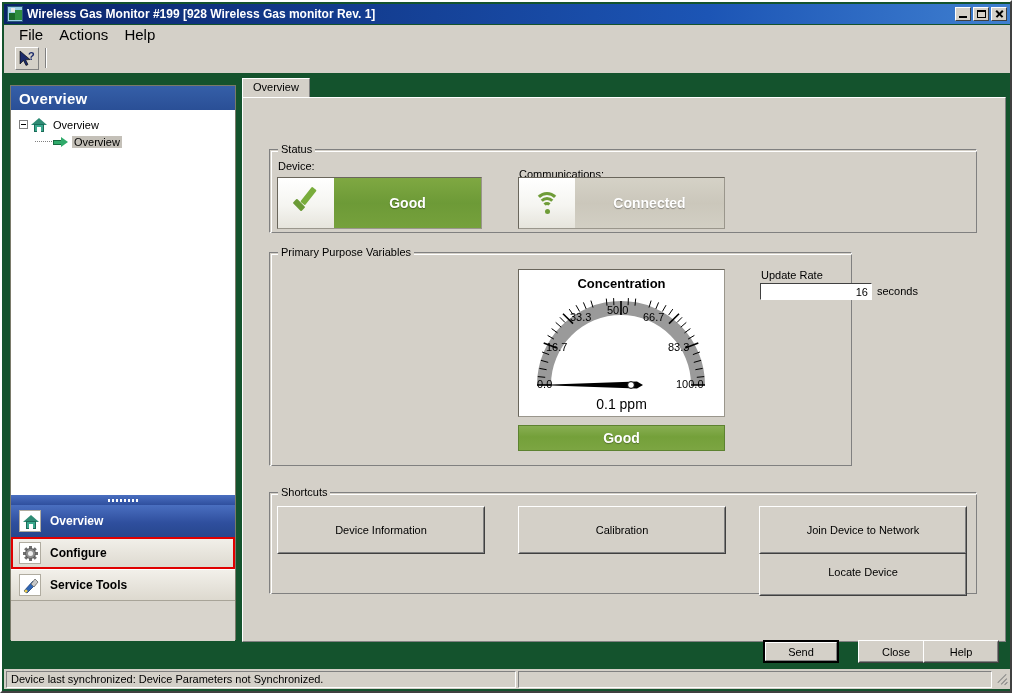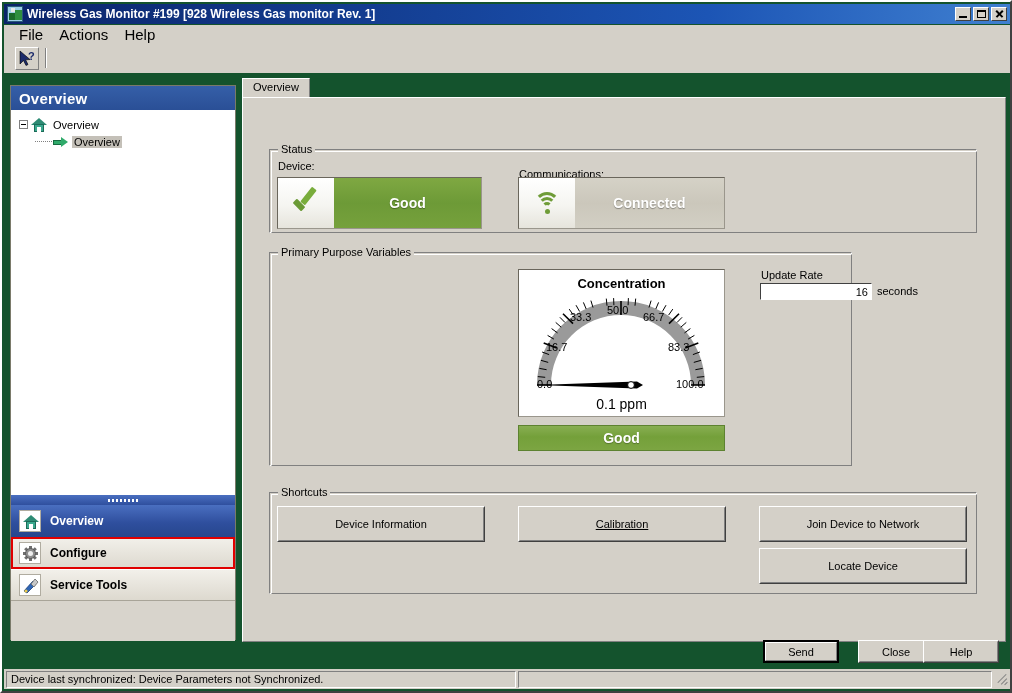--- a/index.html
+++ b/index.html
@@ -362,21 +362,21 @@
   }
   .btn::after {
     content: ''; position: absolute; left: 0; top: 0; right: 0; bottom: 0;
     border: 1px solid #d4d0c8;
     border-right-color: #808080; border-bottom-color: #808080;
     pointer-events: none;
   }
   .btn.default { border: 2px solid #000; }
   .btn.default::after { border-color: #ffffff #808080 #808080 #ffffff; }
 
-  .sc-btn { position: absolute; height: 36px; }
+  .sc-btn { position: absolute; height: 48px; }
   .foot-btn { position: absolute; width: 76px; height: 23px; top: 638px; }
 
   
   .statusbar {
     position: absolute; left: 2px; bottom: 2px;
     width: 1006px; height: 20px;
     background: #d4d0c8;
     display: flex; align-items: center; gap: 2px;
     padding: 0 2px;
   }
@@ -633,21 +633,21 @@
             <div class="ur-input" style="left:491px; top:31px; width:112px; height:17px;">16</div>
             <div class="ur-units" style="left:608px; top:33px;">seconds</div>
           </div>
         </div>
 
         <div class="groupbox" style="left:26px; top:388px; width:708px; height:108px;">
           <div class="gb-frame"></div>
           <div class="gb-title">Shortcuts</div>
           <div class="gb-inner">
             <div class="btn sc-btn" style="left:8px; top:14px; width:208px;">Device Information</div>
-            <div class="btn sc-btn" style="left:249px; top:14px; width:208px;text-decoration:underline;">Calibration</div>
+            <div class="btn sc-btn" style="left:249px; top:14px; width:208px;">Calibration</div>
             <div class="btn sc-btn" style="left:490px; top:56px; width:208px;">Locate Device</div>
             <div class="btn sc-btn" style="left:490px; top:14px; width:208px;">Join Device to Network</div>
           </div>
         </div>
 
       </div>
     </div>
   </div>
 
   <div class="btn default foot-btn" style="left:761px;">Send</div>

